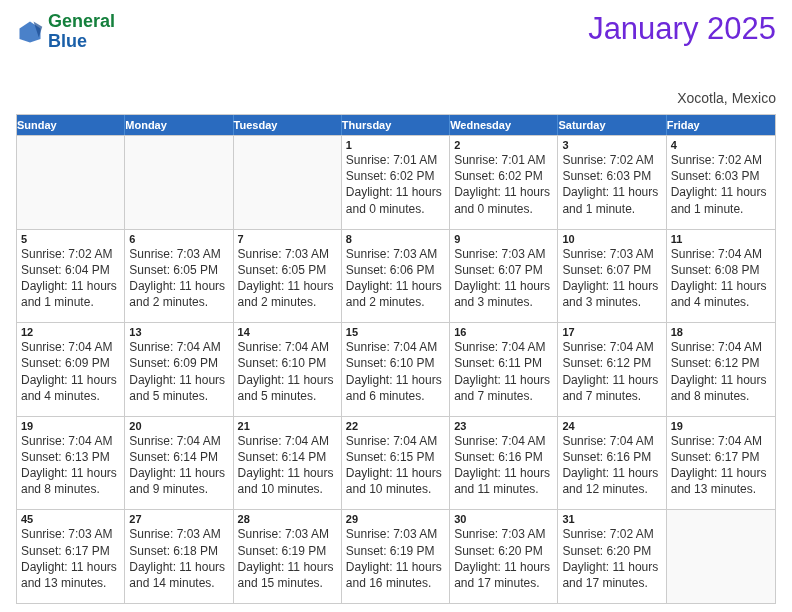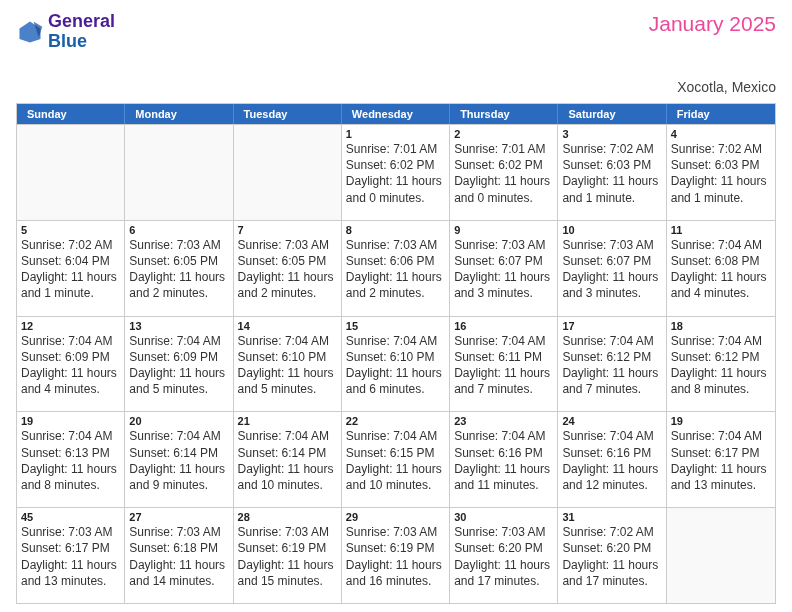--- a/index.html
+++ b/index.html
@@ -26,33 +26,33 @@
     .logo {
       display: flex;
       align-items: center;
       gap: 4px;
     }
     .logo-text {
       font-size: 18px;
       font-weight: bold;
       line-height: 1.1;
     }
-    .logo-general { color: #4c1d95; }
+    .logo-general { color: #15803d; }
     .logo-blue { color: #1a5fa8; }
     .logo-icon {
       width: 28px;
       height: 28px;
     }
     .title-block {
       text-align: right;
     }
     .month-title {
-      font-size: 21px;
+      font-size: 31px;
       font-weight: normal;
-      color: #ec4899;
+      color: #6d28d9;
       line-height: 1.1;
     }
     .location-title {
       font-size: 14px;
       color: #444;
       margin-top: 44px;
     }
     .calendar {
       flex: 1;
       display: flex;
@@ -61,21 +61,21 @@
     }
     .cal-header-row {
       display: grid;
       grid-template-columns: repeat(7, 1fr);
       background: #2a6bbf;
     }
     .cal-header-cell {
       color: #fff;
       font-size: 11px;
       font-weight: bold;
-      padding: 4px 10px;
+      padding: 4px 0;
       text-align: left;
       border-right: 1px solid #4a8bd4;
     }
     .cal-header-cell:last-child { border-right: none; }
     .cal-body {
       flex: 1;
       display: flex;
       flex-direction: column;
     }
     .cal-row {
@@ -129,22 +129,22 @@
       <div class="month-title">January 2025</div>
       <div class="location-title">Xocotla, Mexico</div>
     </div>
   </div>
 
   <div class="calendar">
     <div class="cal-header-row" id="cal-header">
         <div class="cal-header-cell">Sunday</div>
         <div class="cal-header-cell">Monday</div>
         <div class="cal-header-cell">Tuesday</div>
+        <div class="cal-header-cell">Thursday</div>
         <div class="cal-header-cell">Wednesday</div>
-        <div class="cal-header-cell">Thursday</div>
         <div class="cal-header-cell">Saturday</div>
         <div class="cal-header-cell">Friday</div>
       </div>
     <div class="cal-body" id="cal-body">
         <div class="cal-row">
           <div class="cal-cell empty"></div>
           <div class="cal-cell empty"></div>
           <div class="cal-cell empty"></div>
           <div class="cal-cell">
             <div class="day-num">1</div>

